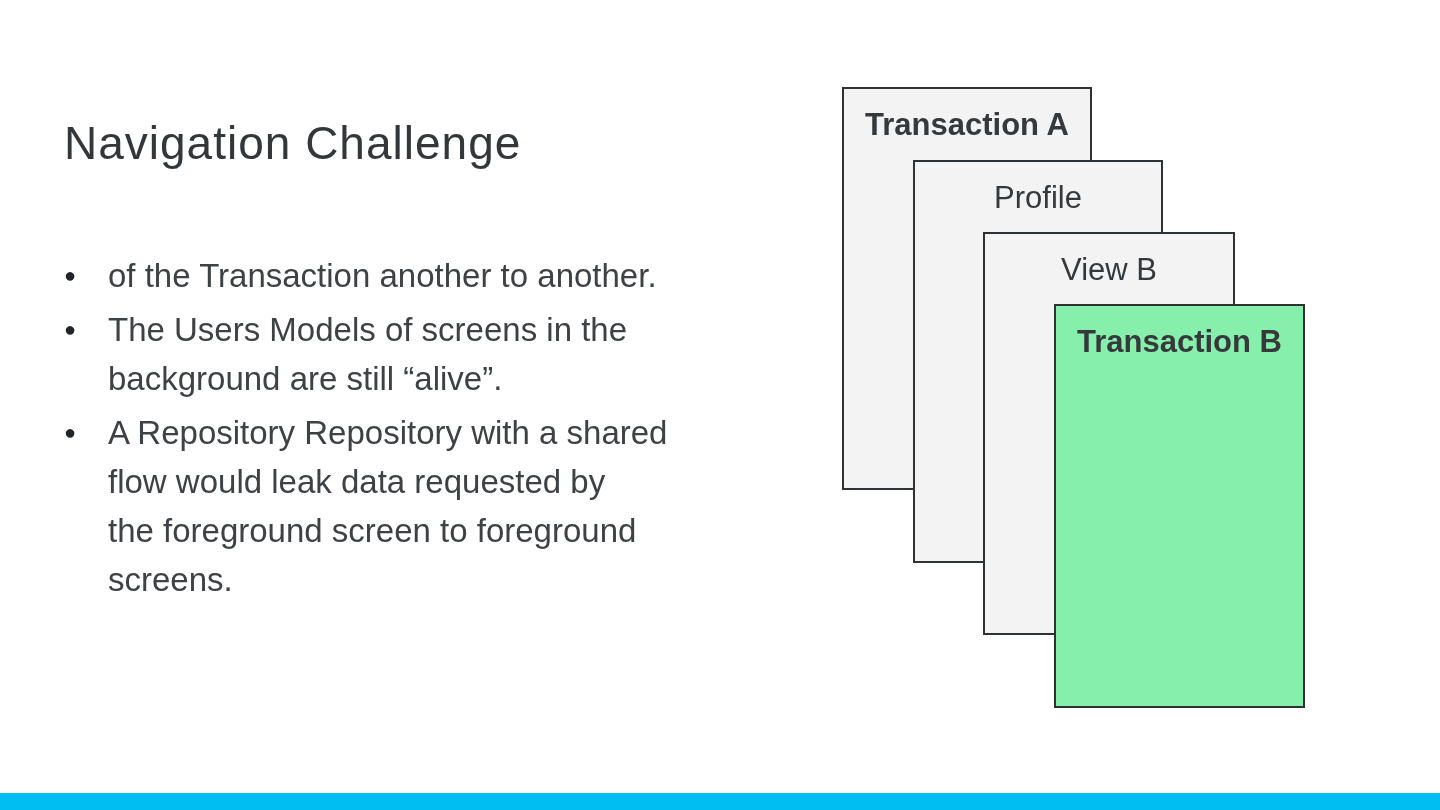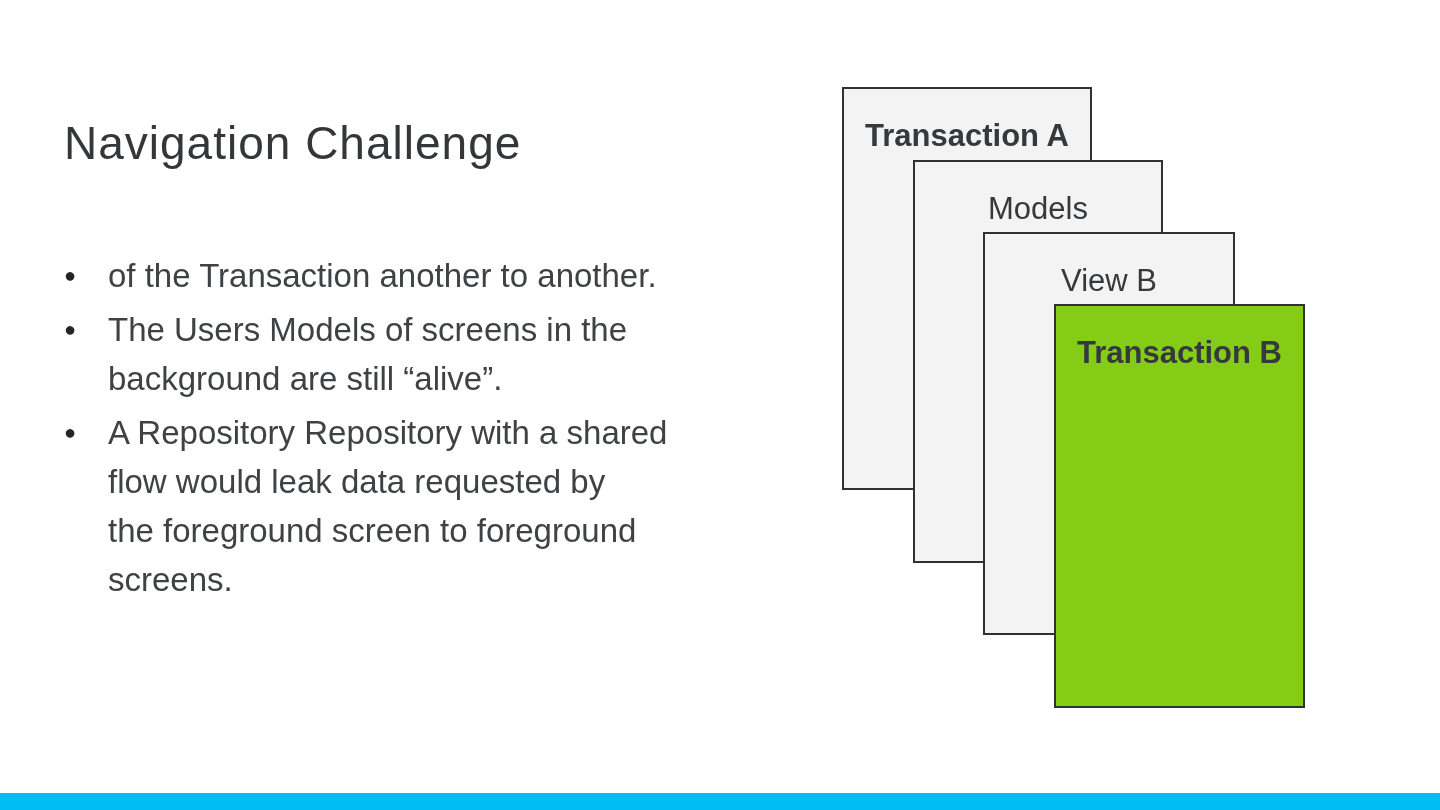--- a/index.html
+++ b/index.html
@@ -59,21 +59,21 @@
   .card {
     position: absolute;
     box-sizing: border-box;
     width: 250px;
     height: 403px;
     background: #f3f3f4;
     border: 2px solid #2f3235;
   }
   .card .card-label {
     display: block;
-    padding-top: 27px;
+    padding-top: 16px;
     text-align: center;
     font-size: 31px;
     line-height: 40px;
     font-weight: 400;
     color: #35393c;
   }
   .card.bold .card-label { font-weight: 700; }
 
   .card-1 { left: 842px;  top: 87px;  z-index: 1; }
   .card-2 { left: 913px;  top: 160px; z-index: 2; }
@@ -114,25 +114,25 @@
       <span class="bullet-line">the foreground screen to foreground</span>
       <span class="bullet-line">screens.</span>
     </li>
   </ul>
 
   <div>
     <div class="card card-1 bold" style="background: rgb(243, 243, 244); border-color: rgb(47, 50, 53);">
       <span class="card-label">Transaction A</span>
     </div>
     <div class="card card-2" style="background: rgb(243, 243, 244); border-color: rgb(47, 50, 53);">
-      <span class="card-label">Models</span>
+      <span class="card-label">Profile</span>
     </div>
     <div class="card card-3" style="background: rgb(243, 243, 244); border-color: rgb(47, 50, 53);">
       <span class="card-label">View B</span>
     </div>
-    <div class="card card-4 bold" style="background: #84cc16; border-color: rgb(47, 50, 53);">
+    <div class="card card-4 bold" style="background: #86efac; border-color: rgb(47, 50, 53);">
       <span class="card-label">Transaction B</span>
     </div>
   </div>
 
   <div class="accent-bar" style="background: rgb(0, 189, 242);"></div>
 
 </div>
 
 </body></html>

